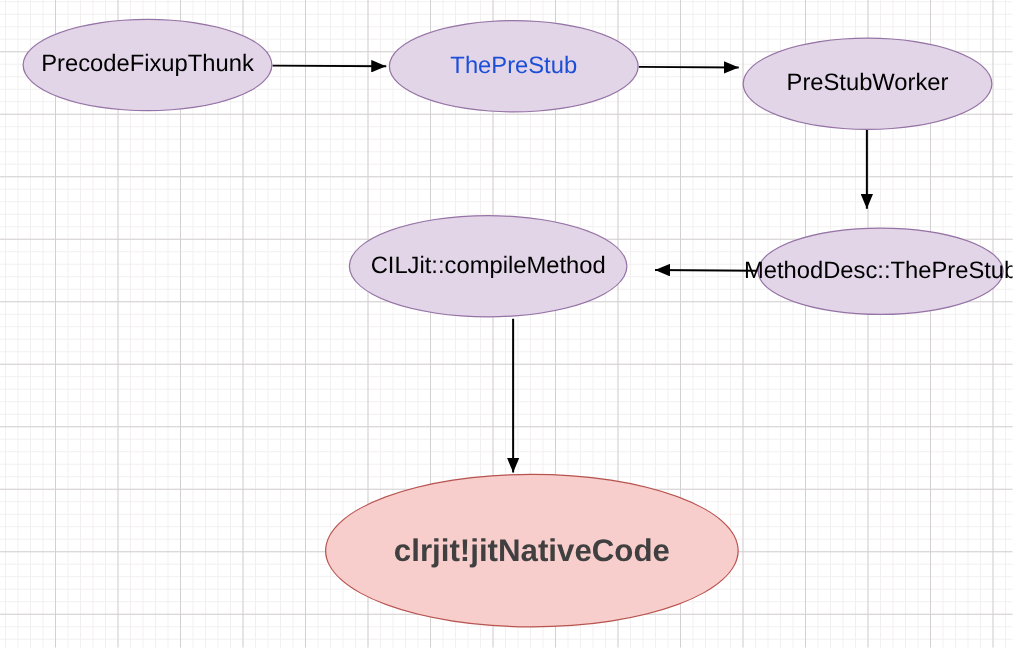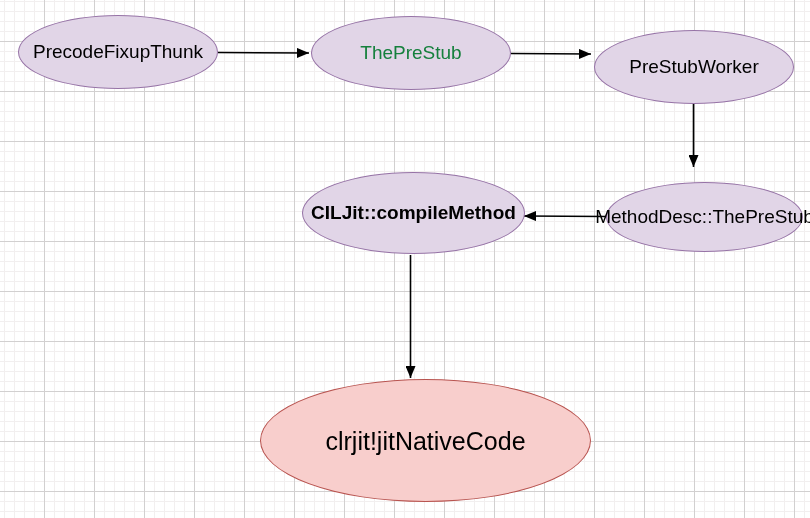--- a/index.html
+++ b/index.html
@@ -45,21 +45,21 @@
   .edges line{
     stroke:var(--connector-color);
     stroke-width:1.6;
   }
   #arrowhead path{fill:var(--connector-color);}
   
   #n0{left:18px;  top:15px;  width:200px; height:74px;}
   #n1{left:311px; top:16px;  width:200px; height:74px;}
   #n2{left:594px; top:30px;  width:200px; height:74px;}
   #n3{left:606px; top:182px; width:197px; height:70px;}
-  #n4{left:302px; top:172px; width:223px; height:82px;font-weight:bold;}
+  #n4{left:279px; top:172px; width:223px; height:82px;}
   #n5{left:260px; top:379px; width:331px; height:123px;}
 </style>
 </head>
 <body>
 
 <svg class="edges" width="810" height="518" xmlns="http://www.w3.org/2000/svg">
   <defs>
     <marker id="arrowhead" viewBox="0 0 12 10" refX="12" refY="5" markerUnits="userSpaceOnUse" markerWidth="12" markerHeight="10" orient="auto">
       <path d="M0,0 L12,5 L0,10 z"></path>
     </marker>
@@ -67,27 +67,27 @@
   <line x1="218" y1="52.5" x2="309" y2="53" marker-end="url(#arrowhead)"></line>
   <line x1="511" y1="53.5" x2="591" y2="54" marker-end="url(#arrowhead)"></line>
   <line x1="693.5" y1="91.5" x2="693.5" y2="167" marker-end="url(#arrowhead)"></line>
   <line x1="606" y1="216.5" x2="524" y2="216" marker-end="url(#arrowhead)"></line>
   <line x1="410.5" y1="255" x2="410.5" y2="378" marker-end="url(#arrowhead)"></line>
 </svg>
 
 <div id="n0" class="node" style="background: rgb(225, 213, 231); border-color: rgb(150, 115, 166); color: rgb(0, 0, 0);">
   <span class="node-label">PrecodeFixupThunk</span>
 </div>
-<div id="n1" class="node" style="background: rgb(225, 213, 231); border-color: rgb(150, 115, 166); color: #15803d;">
+<div id="n1" class="node" style="background: rgb(225, 213, 231); border-color: rgb(150, 115, 166); color: #1d4ed8;">
   <span class="node-label">ThePreStub</span>
 </div>
 <div id="n2" class="node" style="background: rgb(225, 213, 231); border-color: rgb(150, 115, 166); color: rgb(0, 0, 0);">
   <span class="node-label">PreStubWorker</span>
 </div>
 <div id="n3" class="node" style="background: rgb(225, 213, 231); border-color: rgb(150, 115, 166); color: rgb(0, 0, 0);">
   <span class="node-label">MethodDesc::ThePreStub</span>
 </div>
 <div id="n4" class="node" style="background: rgb(225, 213, 231); border-color: rgb(150, 115, 166); color: rgb(0, 0, 0);">
   <span class="node-label">CILJit::compileMethod</span>
 </div>
-<div id="n5" class="node big" style="background: rgb(248, 206, 204); border-color: rgb(184, 84, 80); color: #000000;">
+<div id="n5" class="node big" style="background: rgb(248, 206, 204); border-color: rgb(184, 84, 80); color: #404040; font-weight: bold;">
   <span class="node-label">clrjit!jitNativeCode</span>
 </div>
 
 </body></html>

